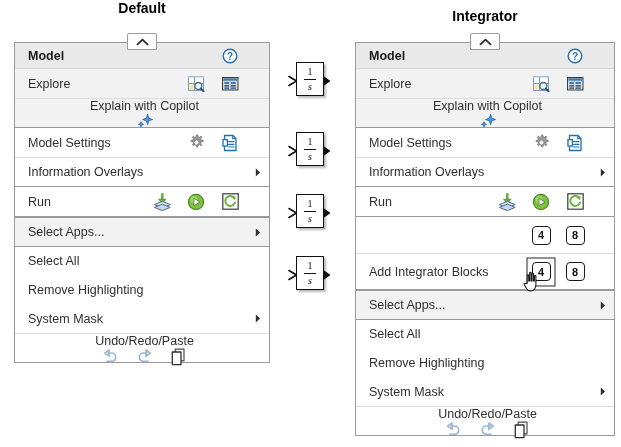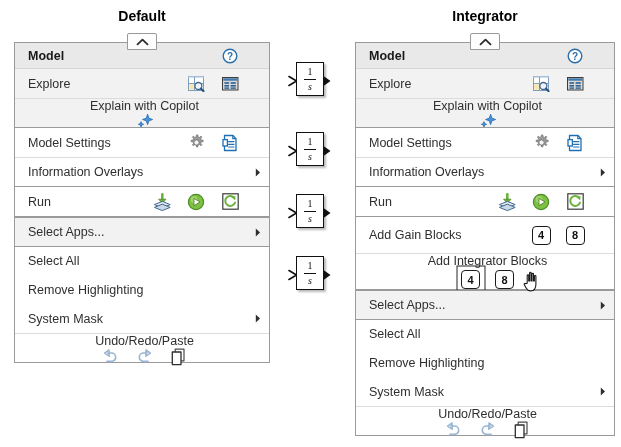--- a/index.html
+++ b/index.html
@@ -14,21 +14,21 @@
   }
 
   
   .panel-title{
     position:absolute;
     font-size:14px;
     font-weight:bold;
     color:#000;
     text-align:center;
   }
-  #title-default{ left:14px; top:8px; width:256px; }
+  #title-default{ left:14px; top:0; width:256px; }
   #title-customized{ left:355px; top:8px; width:260px; }
 
   
   .menu-panel{
     position:absolute;
     border:1px solid #9a9a9a;
     background:#ffffff;
     box-sizing:border-box;
   }
   #panel-default{ left:14px; top:42px; width:256px; }
@@ -596,37 +596,36 @@
         <path d="M9.4 4.3 L13.4 3.0 L13.2 7.2 Z" fill="#6cb33f"></path>
       </svg>
               </span>
             </span>
           </span>
           <span class="arrow"></span>
         </div>
       </div>
       <div class="group" style="border-top: none;">
         <div class="row" style="height: 36px;">
-          <span class="label">Add Gain Blocks</span>
           <span class="spacer"></span>
           <span class="icons">
             <span class="islot">
               <span class="numkey-wrap">
                 <span class="numkey">4</span>
               </span>
             </span>
             <span class="islot">
               <span class="numkey-wrap">
                 <span class="numkey">8</span>
               </span>
             </span>
           </span>
           <span class="arrow"></span>
         </div>
-        <div class="row" style="height: 36px; flex-direction: column;">
+        <div class="row" style="height: 36px;">
           <span class="label">Add Integrator Blocks</span>
           <span class="spacer"></span>
           <span class="icons">
             <span class="islot">
               <span class="numkey-wrap focused">
                 <span class="numkey">4</span>
               </span>
             </span>
             <span class="islot">
               <span class="numkey-wrap">

